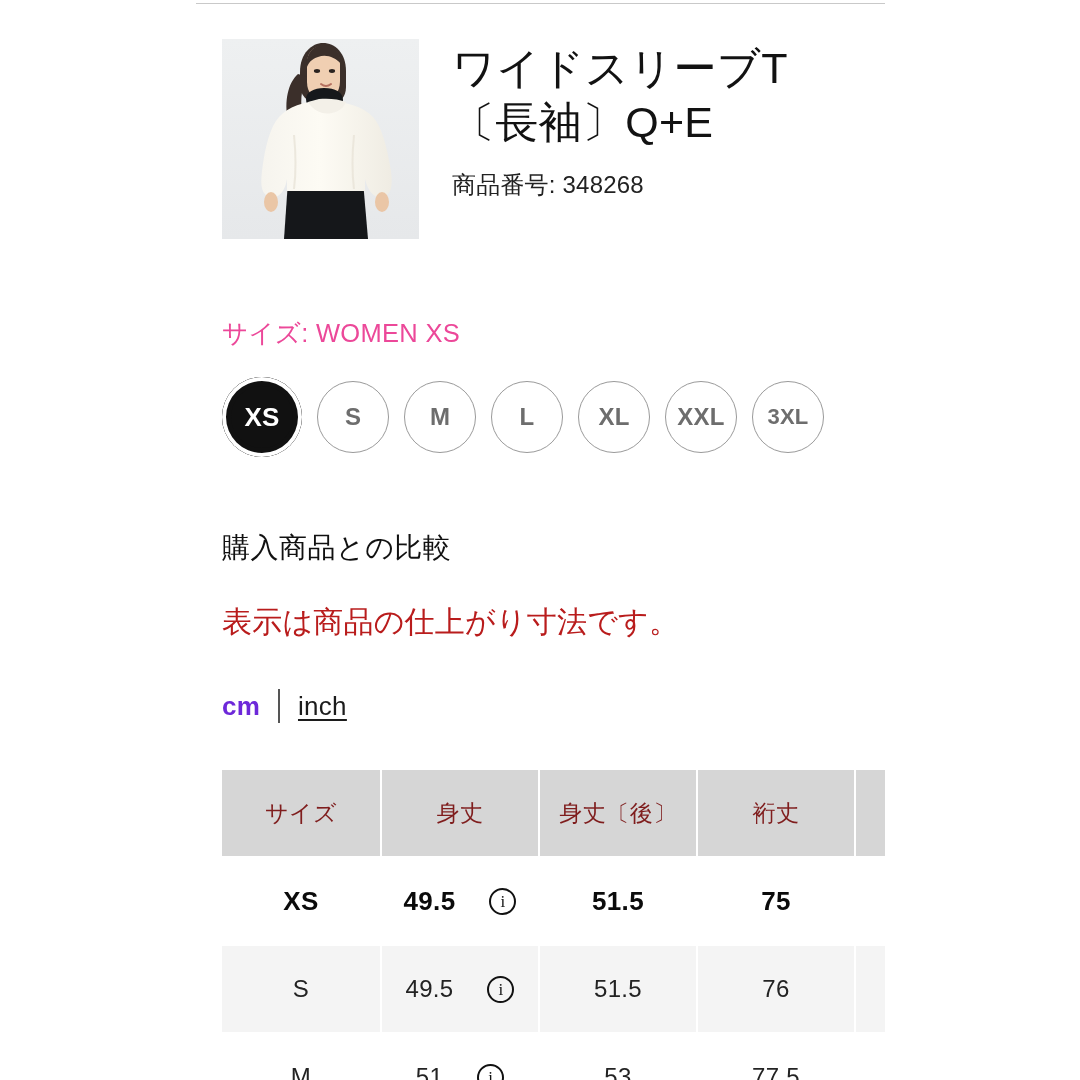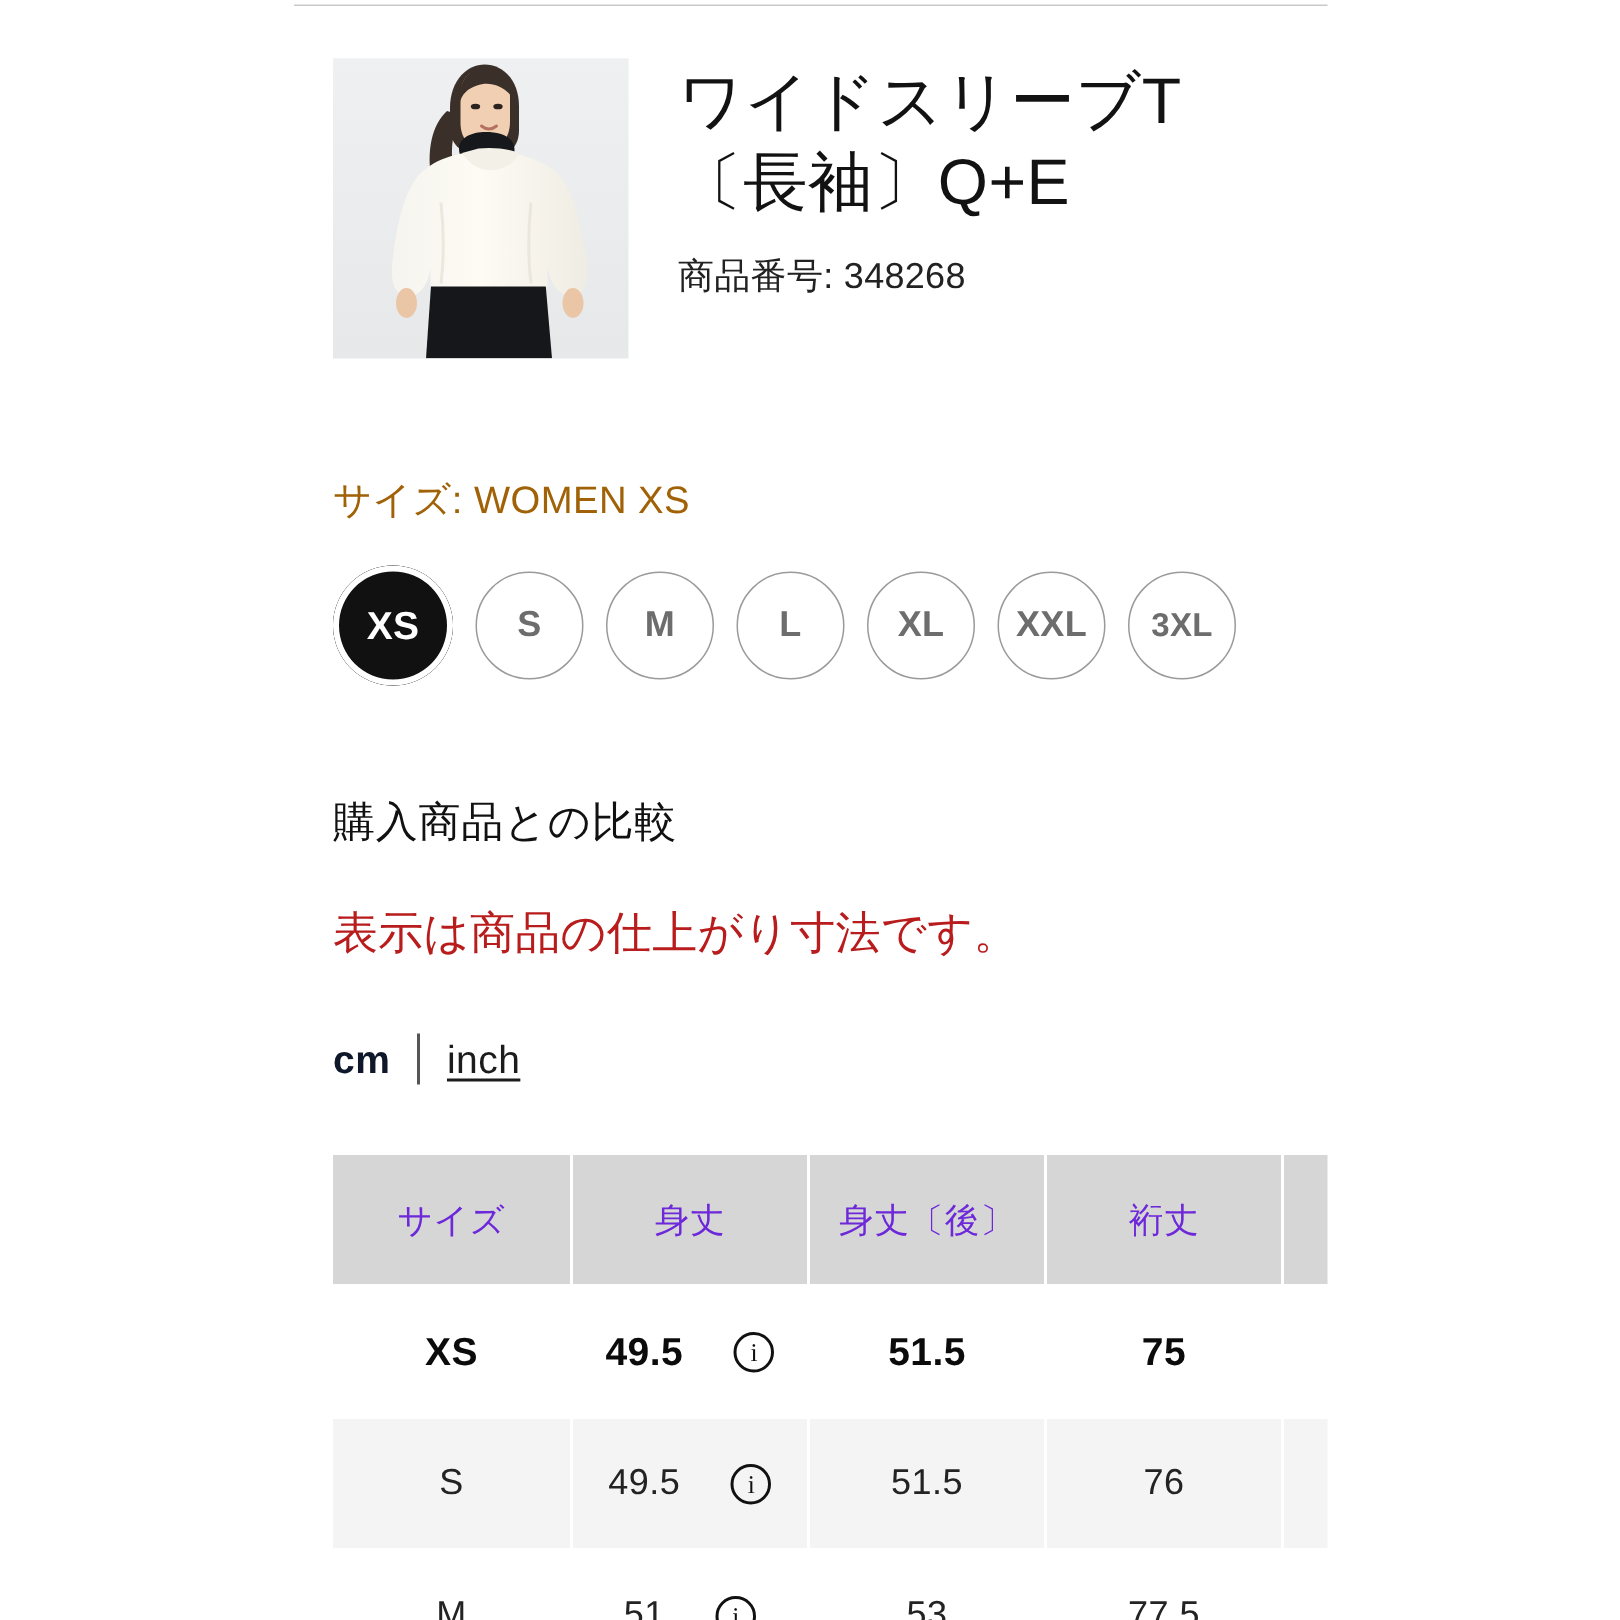--- a/index.html
+++ b/index.html
@@ -70,21 +70,21 @@
     line-height: 1.3;
     font-weight: 400;
     color: #222;
     margin: 20px 0 0 0;
     letter-spacing: 0.2px;
   }
 
   
   .size-label {
     font-size: 25.5px;
-    color: #a16207;
+    color: #ec4899;
     margin-top: 77px;
     letter-spacing: 0.3px;
   }
 
   .size-options {
     display: flex;
     align-items: center;
     margin-top: 26px;
     gap: 15px;
   }
@@ -133,21 +133,21 @@
   
   .unit-toggle {
     display: flex;
     align-items: center;
     margin-top: 44px;
     height: 38px;
   }
   .unit-active {
     font-size: 26px;
     font-weight: 700;
-    color: #0f172a;
+    color: #6d28d9;
     letter-spacing: 0.4px;
   }
   .unit-sep {
     width: 1.6px;
     height: 34px;
     background: #555;
     margin: 0 18px;
   }
   .unit-inactive {
     font-size: 26px;
@@ -173,21 +173,21 @@
     margin-top: -2px;
   }
   table.size-table col.c1 { width: 158px; }
   table.size-table col.c2 { width: 156px; }
   table.size-table col.c3 { width: 156px; }
   table.size-table col.c4 { width: 156px; }
   table.size-table col.c5 { width: 114px; }
 
   table.size-table th {
     background: #d6d6d6;
-    color: #6d28d9;
+    color: #7f1d1d;
     font-weight: 400;
     font-size: 23px;
     height: 84px;
     text-align: center;
     letter-spacing: 0.5px;
     vertical-align: middle;
   }
   table.size-table td {
     height: 84px;
     text-align: center;

